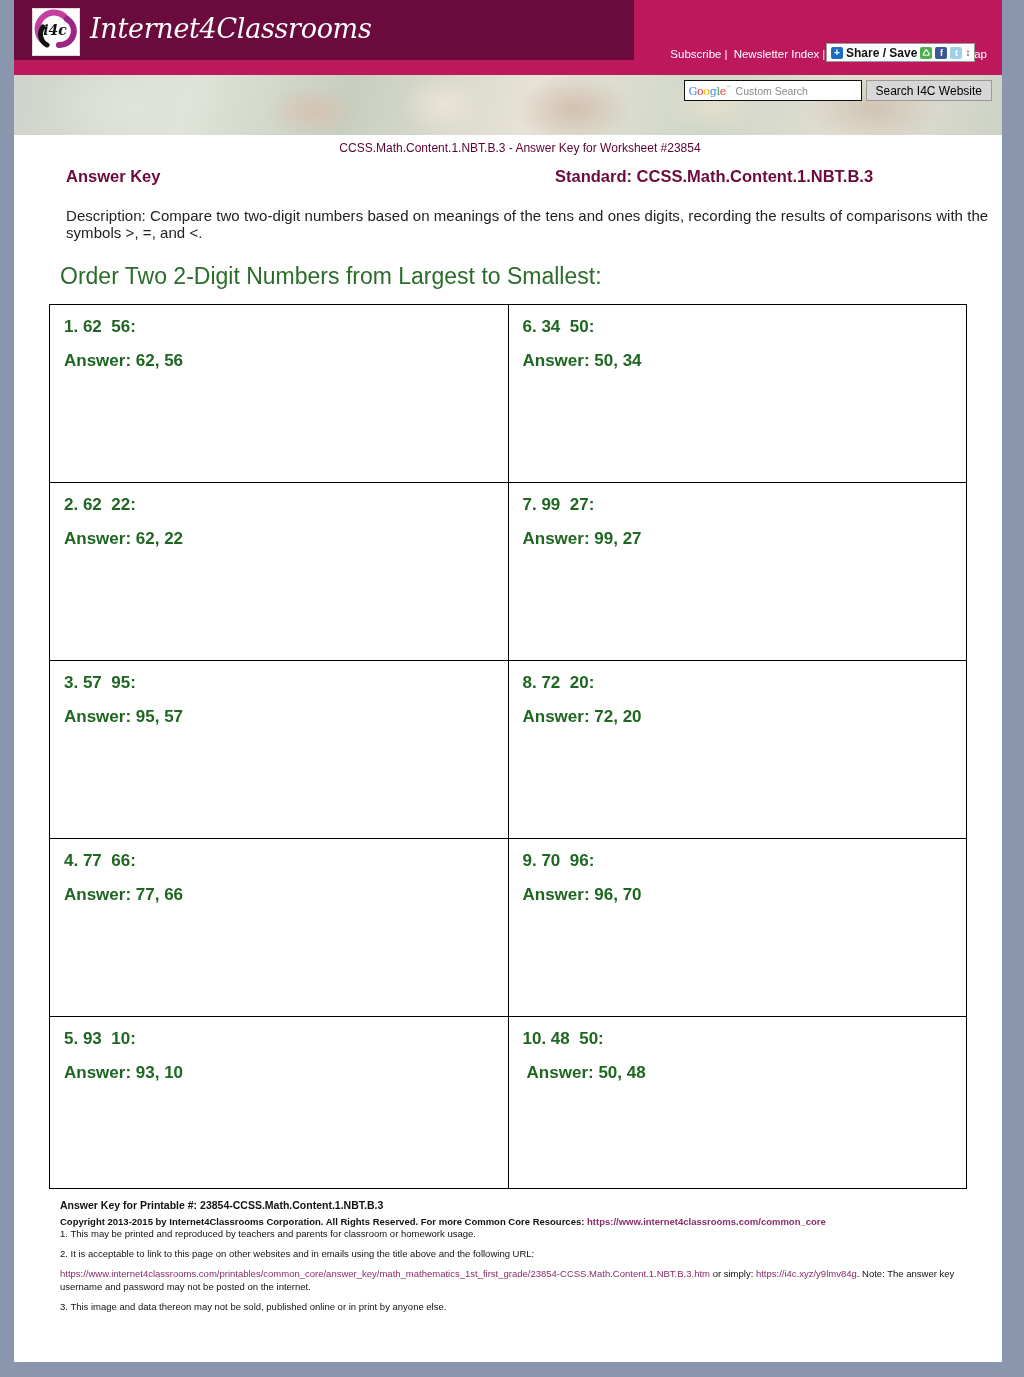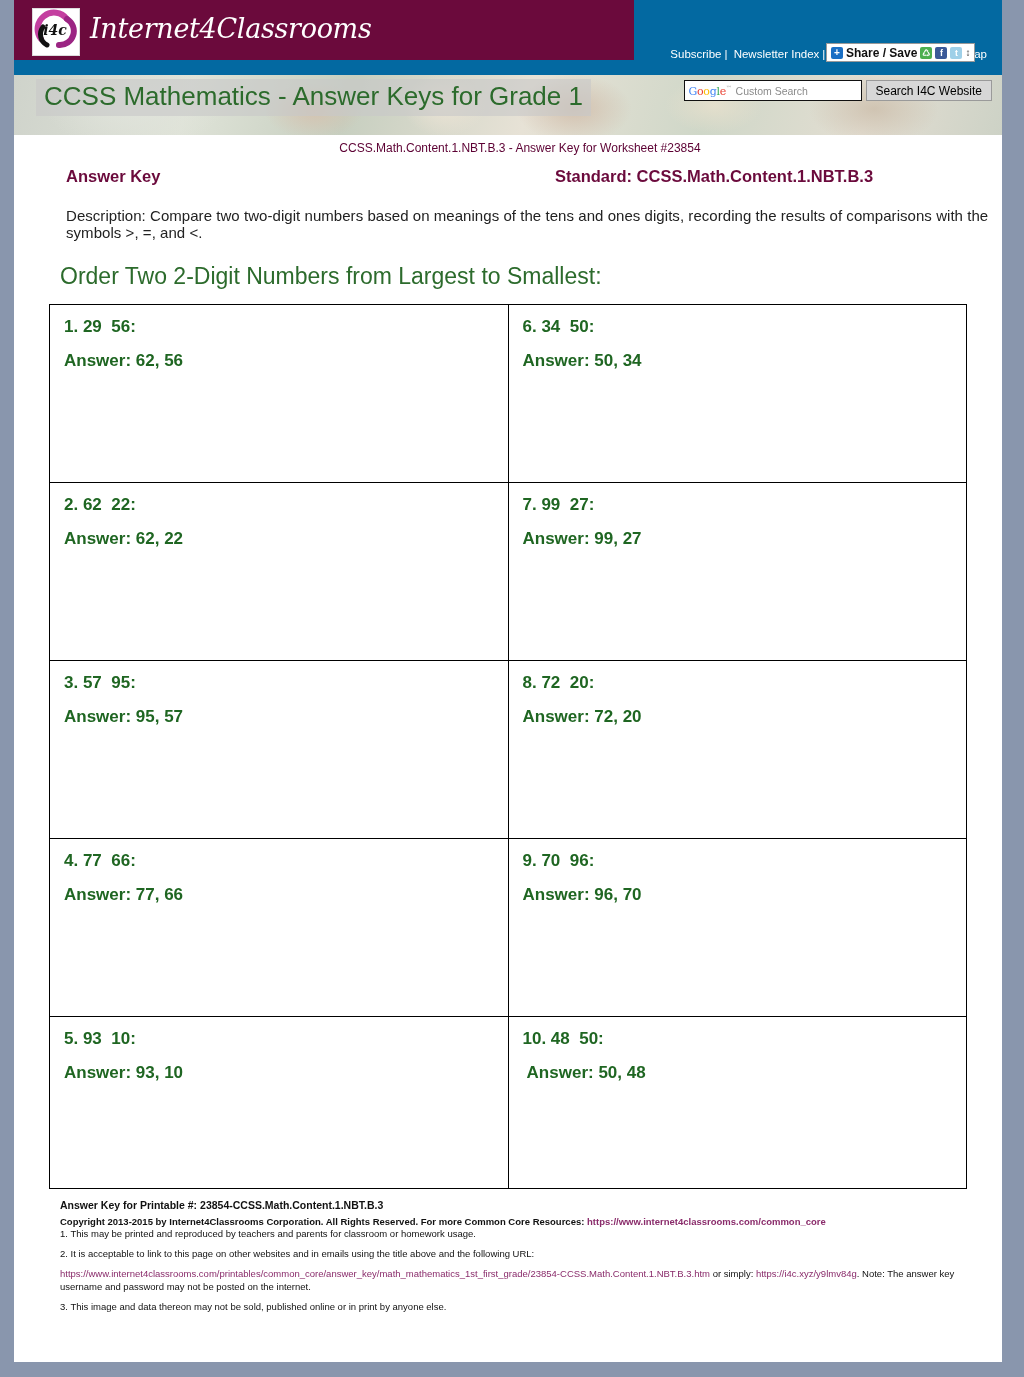--- a/index.html
+++ b/index.html
@@ -20,21 +20,21 @@
     width: 988px;
     height: 1362px;
     background: #ffffff;
     overflow: hidden;
   }
 
   
   .masthead {
     position: relative;
     height: 75px;
-    background: #0369a1;
+    background: #be185d;
     overflow: hidden;
   }
   .brandbar {
     position: absolute;
     left: 0; top: 0;
     width: 620px;
     height: 60px;
     background: #6b0a3c;
   }
   .logo-box {
@@ -315,21 +315,20 @@
       <span class="share-plus">+</span>
       <span class="share-label">Share / Save</span>
       <span class="mini-ico ic-green">♺</span>
       <span class="mini-ico ic-fb">f</span>
       <span class="mini-ico ic-tw">t</span>
       <span class="share-caret">↕</span>
     </div>
   </div>
 
   <div class="banner">
-    <div class="banner-title">CCSS Mathematics - Answer Keys for Grade 1</div>
 
     <div class="search-area">
       <div class="search-box">
         <span class="google-mark"><span class="g-b">G</span><span class="g-r">o</span><span class="g-y">o</span><span class="g-b">g</span><span class="g-g">l</span><span class="g-r">e</span><span class="g-tm">™</span></span>
         <span class="search-ph">Custom Search</span>
       </div>
       <div class="search-btn">Search I4C Website</div>
     </div>
   </div>
 
@@ -341,21 +340,21 @@
   </div>
 
   <div class="description">Description: Compare two two-digit numbers based on meanings of the tens and ones digits, recording the results of comparisons with the symbols &gt;, =, and &lt;.</div>
 
   <div class="worksheet-heading">Order Two 2-Digit Numbers from Largest to Smallest:</div>
 
   <table class="grid">
     <tbody>
         <tr>
       <td>
-        <p class="prob-line">1. 29  56:</p>
+        <p class="prob-line">1. 62  56:</p>
         <p class="ans-line">Answer: 62, 56</p>
       </td>
       <td>
         <p class="prob-line">6. 34  50:</p>
         <p class="ans-line">Answer: 50, 34</p>
       </td>
     </tr>
     <tr>
       <td>
         <p class="prob-line">2. 62  22:</p>

